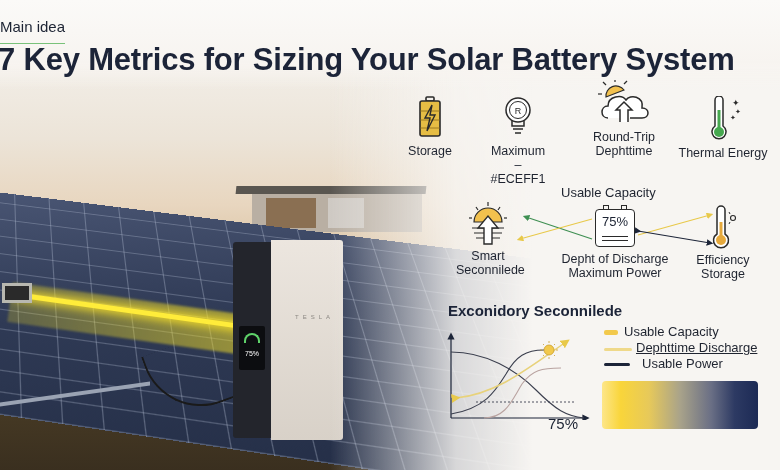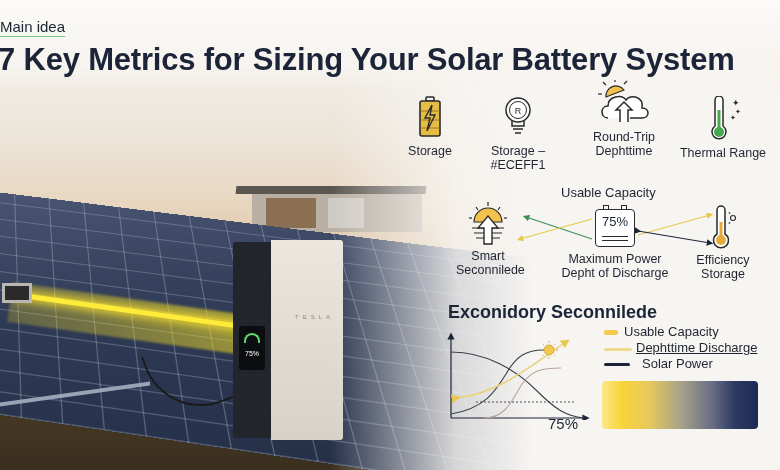--- a/index.html
+++ b/index.html
@@ -45,34 +45,34 @@
                     background: linear-gradient(180deg, #ece6df, #d8d1c8); border-radius: 0 3px 3px 0; }
   .battery .brand { position: absolute; left: 62px; top: 74px; font-size: 6px; letter-spacing: 4px; color: #8c8883; }
   .battery .screen { position: absolute; left: 6px; top: 86px; width: 26px; height: 44px; background: #0c0d10; border-radius: 2px; }
   .battery .gauge { position: absolute; left: 5px; top: 7px; width: 16px; height: 10px; border: 2px solid #5fd36a; border-bottom: none; border-radius: 10px 10px 0 0; }
   .battery .pct { position: absolute; left: 0; top: 24px; width: 26px; text-align: center; font-size: 7px; color: #fff; }
   .battery .base { position: absolute; left: -8px; top: 192px; width: 150px; height: 16px; background: #5b5a55; transform: skewX(-30deg); z-index: -1; }
   .cable { position: absolute; left: 150px; top: 338px; width: 100px; height: 70px; border: 2px solid #1a1a1a; border-top: none; border-right: none; border-radius: 0 0 0 60px; transform: rotate(-20deg); }
 
   
   .header { position: absolute; left: 0; top: 18px; width: 780px; }
-  .eyebrow { position: absolute; left: 0; top: 0; font-size: 15px; color: #1c2333; border-bottom: 1.5px solid #79c27a; padding-bottom: 1px; }
+  .eyebrow { position: absolute; left: 0; top: 0; font-size: 15px; color: #1c2333; border-bottom: 1.5px solid #79c27a; padding-bottom: 8px; }
   .title { position: absolute; left: -2px; top: 24px; font-size: 31px; font-weight: bold; color: #1c2438; white-space: nowrap; letter-spacing: -0.2px; }
 
   
   .metric { position: absolute; text-align: center; font-size: 12.5px; color: #1f2430; line-height: 14px; }
   .metric svg { display: block; margin: 0 auto 6px auto; }
 
   
   .usable-title { position: absolute; left: 561px; top: 185px; font-size: 13px; color: #1f2430; }
   .dnode { position: absolute; text-align: center; font-size: 12.5px; color: #1f2430; line-height: 14px; }
   .arrows { position: absolute; left: 440px; top: 195px; }
 
   
-  .chart-title { position: absolute; left: 448px; top: 302px; font-size: 18px; font-weight: bold; color: #1c2438; }
+  .chart-title { position: absolute; left: 448px; top: 302px; font-size: 15px; font-weight: bold; color: #1c2438; }
   .chart { position: absolute; left: 446px; top: 330px; }
   .chart-pct { position: absolute; left: 548px; top: 415px; font-size: 15px; color: #1c2333; }
   .legend { position: absolute; left: 602px; top: 324px; font-size: 13px; color: #1f2430; }
   .legend-item { position: relative; height: 16px; white-space: nowrap; }
   .legend-swatch { position: absolute; top: 6px; height: 4px; border-radius: 2px; }
   .gradient-bar { position: absolute; left: 602px; top: 381px; width: 156px; height: 48px; border-radius: 4px;
                   background: linear-gradient(90deg, #fde68a 0%, #f9d53a 12%, #e7c95a 30%, #a9a38a 50%, #6a6f85 70%, #2d3a63 85%, #1c2a55 100%); }
 </style>
 </head>
 <body>
@@ -127,21 +127,21 @@
 
 <div class="metric" style="left:488px; top:96px; width:60px;">
   <svg width="30" height="42" viewBox="0 0 30 42">
     <circle cx="15" cy="14" r="12" fill="#fff" stroke="#2a2a2a" stroke-width="1.5"></circle>
     <circle cx="15" cy="14" r="8.5" fill="none" stroke="#2a2a2a" stroke-width="1"></circle>
     <text x="15" y="18" text-anchor="middle" font-size="9" fill="#2a2a2a" font-family="Liberation Sans, sans-serif">R</text>
     <path d="M9 25 L9 30 L21 30 L21 25" fill="none" stroke="#2a2a2a" stroke-width="1.5"></path>
     <line x1="10" y1="33" x2="20" y2="33" stroke="#2a2a2a" stroke-width="1.5"></line>
     <line x1="12" y1="37" x2="18" y2="37" stroke="#2a2a2a" stroke-width="1.5"></line>
   </svg>
-  <div>Storage –</div>
+  <div>Maximum –</div>
   <div>#ECEFF1</div>
 </div>
 
 <div class="metric" style="left:588px; top:80px; width:72px;">
   <svg width="52" height="44" viewBox="0 0 52 44">
     <path d="M8 17 A10 10 0 0 1 26 10 Z" fill="#f2c14e" stroke="#2a2a2a" stroke-width="1.2"></path>
     <line x1="4" y1="14" x2="0" y2="14" stroke="#2a2a2a" stroke-width="1.2"></line>
     <line x1="8" y1="5" x2="5" y2="2" stroke="#2a2a2a" stroke-width="1.2"></line>
     <line x1="17" y1="2" x2="17" y2="-1" stroke="#2a2a2a" stroke-width="1.2"></line>
     <line x1="26" y1="4" x2="29" y2="1" stroke="#2a2a2a" stroke-width="1.2"></line>
@@ -154,21 +154,21 @@
 
 <div class="metric" style="left:675px; top:96px; width:96px;">
   <svg width="36" height="44" viewBox="0 0 36 44">
     <path d="M10 30 L10 4 A4 4 0 0 1 18 4 L18 30 A7 7 0 1 1 10 30 Z" fill="#fff" stroke="#2a2a2a" stroke-width="1.5"></path>
     <rect x="12.5" y="14" width="3" height="20" fill="#46a84f"></rect>
     <circle cx="14" cy="36" r="5" fill="#46a84f"></circle>
     <text x="27" y="10" font-size="9" fill="#2a2a2a">✦</text>
     <text x="30" y="18" font-size="7" fill="#2a2a2a">✦</text>
     <text x="25" y="24" font-size="7" fill="#2a2a2a">✦</text>
   </svg>
-  <span>Thermal Range</span>
+  <span>Thermal Energy</span>
 </div>
 
 <div class="usable-title">Usable Capacity</div>
 
 <svg class="arrows" width="340" height="60" viewBox="0 0 340 60">
   <defs>
     <marker id="ag" markerWidth="6" markerHeight="6" refX="3" refY="3" orient="auto">
         <path d="M0 0 L6 3 L0 6 Z" fill="#3e8f52"></path>
       </marker>
     <marker id="ay" markerWidth="6" markerHeight="6" refX="3" refY="3" orient="auto">
@@ -201,22 +201,22 @@
 
 <div class="dnode" style="left:560px; top:205px; width:110px;">
   <div style="position:relative; width:40px; height:42px; margin:0 auto 5px auto;">
     <div style="position:absolute;left:8px;top:0;width:6px;height:4px;border:1.3px solid #2a2a2a;border-bottom:none;"></div>
     <div style="position:absolute;left:26px;top:0;width:6px;height:4px;border:1.3px solid #2a2a2a;border-bottom:none;"></div>
     <div style="position:absolute;left:0;top:4px;width:40px;height:38px;border:1.5px solid #2a2a2a;border-radius:4px;background:#fff;"></div>
     <div style="position:absolute;left:0;top:10px;width:40px;text-align:center;font-size:13px;color:#1c2333;">75%</div>
     <div style="position:absolute;left:7px;top:31px;width:26px;border-top:1.3px solid #2a2a2a;"></div>
     <div style="position:absolute;left:7px;top:35px;width:26px;border-top:1.3px solid #2a2a2a;"></div>
   </div>
+  <div>Depht of Discharge</div>
   <div>Maximum Power</div>
-  <div>Depht of Discharge</div>
 </div>
 
 <div class="dnode" style="left:688px; top:204px; width:70px;">
   <svg width="32" height="46" viewBox="0 0 32 46" style="display:block;margin:0 auto 3px auto;">
     <path d="M10 30 L10 6 A4 4 0 0 1 18 6 L18 30 A7.5 7.5 0 1 1 10 30 Z" fill="#fff" stroke="#2a2a2a" stroke-width="1.5"></path>
     <rect x="12.5" y="18" width="3" height="16" fill="#e6a93c"></rect>
     <circle cx="14" cy="36" r="5" fill="#e6a93c"></circle>
     <circle cx="26" cy="14" r="2.5" fill="none" stroke="#2a2a2a" stroke-width="1.1"></circle>
     <line x1="22" y1="8" x2="23" y2="10" stroke="#2a2a2a" stroke-width="1"></line>
     <line x1="22" y1="20" x2="23" y2="18" stroke="#2a2a2a" stroke-width="1"></line>
@@ -263,17 +263,17 @@
   <div class="legend-item">
     <span class="legend-swatch" style="left:2px;width:14px;background:#f2c94c;height:5px;"></span>
     <span style="position:absolute;left:22px;top:0;">Usable Capacity</span>
   </div>
   <div class="legend-item">
     <span class="legend-swatch" style="left:2px;width:28px;background:#efd98a;top:8px;height:3px;"></span>
     <span style="position:absolute;left:34px;top:0;text-decoration:underline;">Dephttime Discharge</span>
   </div>
   <div class="legend-item">
     <span class="legend-swatch" style="left:2px;width:26px;background:#1c2438;top:7px;height:3px;"></span>
-    <span style="position:absolute;left:40px;top:0;">Solar Power</span>
+    <span style="position:absolute;left:40px;top:0;">Usable Power</span>
   </div>
 </div>
 
 <div class="gradient-bar"></div>
 
 </body></html>

